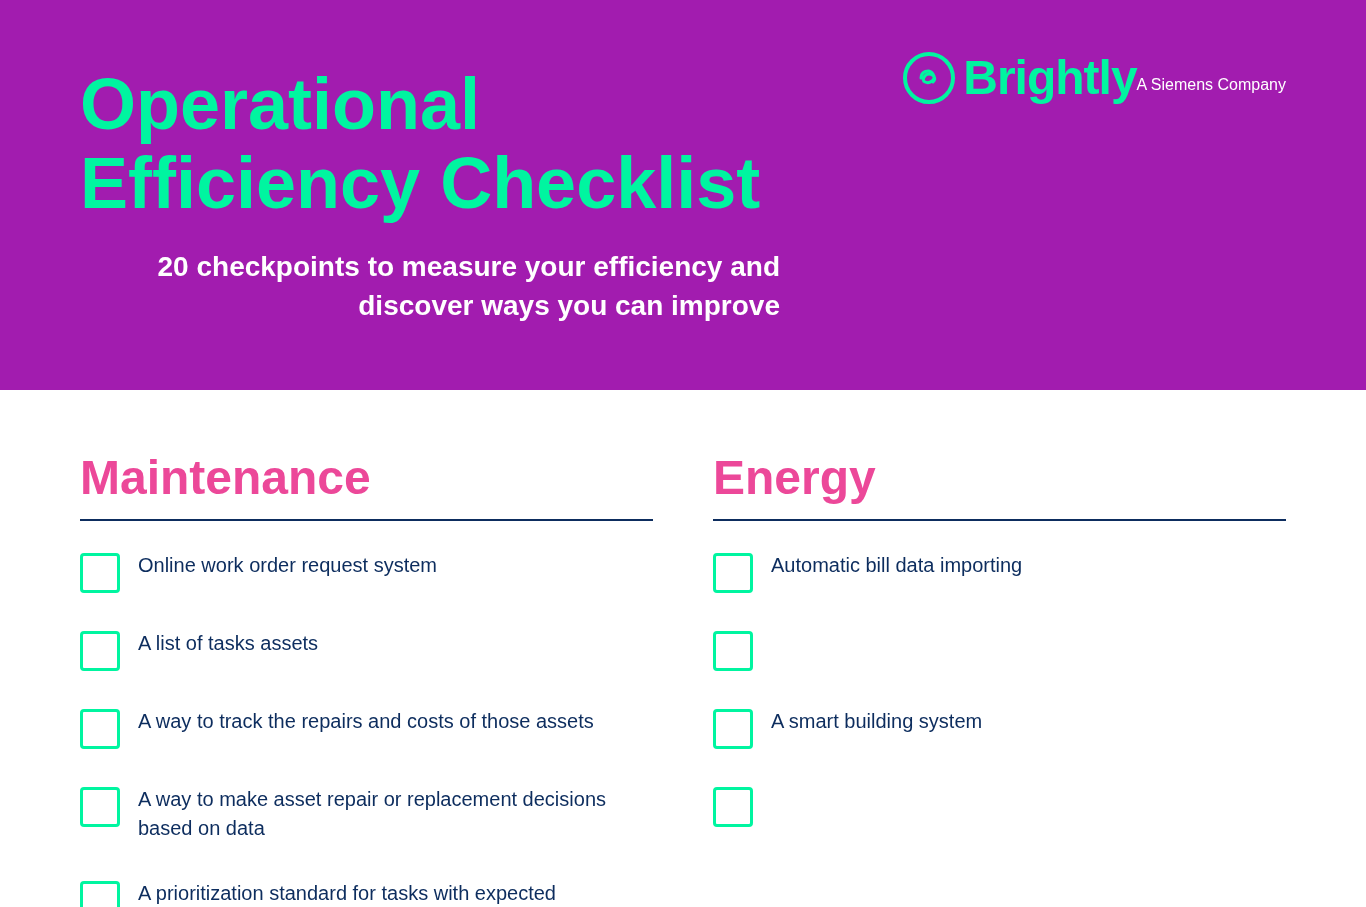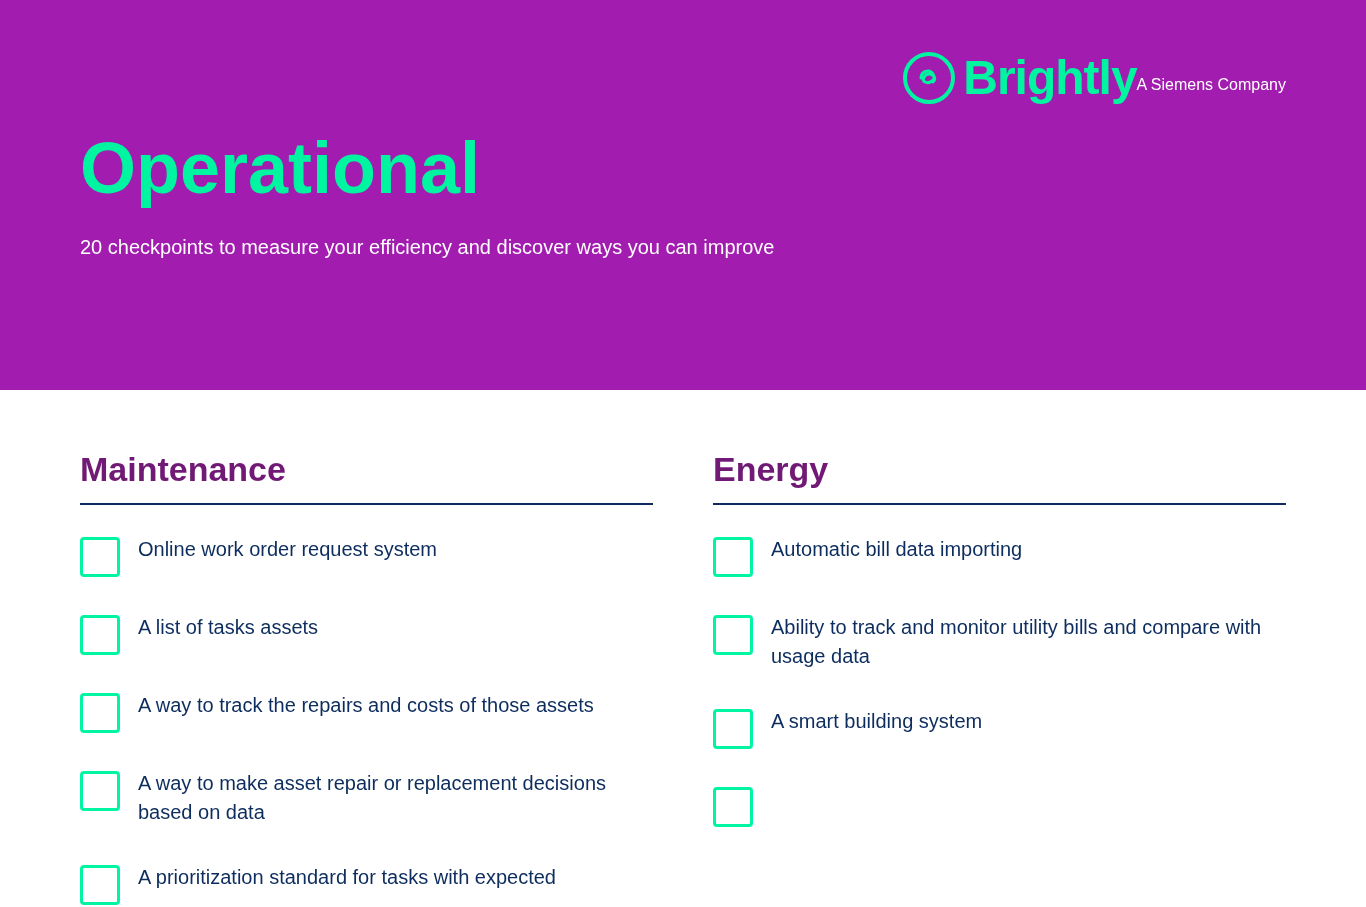--- a/index.html
+++ b/index.html
@@ -30,24 +30,25 @@
       color: #00f5a0;
       font-size: 72px;
       font-weight: 900;
       line-height: 1.1;
       margin-bottom: 24px;
       max-width: 700px;
     }
 
     .header-subtitle {
       color: #ffffff;
-      font-size: 20px;
-      font-weight: 400;
+      font-size: 28px;
+      font-weight: 700;
       max-width: 700px;
       line-height: 1.4;
+      text-align: right;
     }
 
     
     .logo-area {
       position: absolute;
       top: 50px;
       right: 80px;
       display: flex;
       flex-direction: row;
       align-items: center;
@@ -86,22 +87,22 @@
       display: flex;
       gap: 60px;
     }
 
     
     .column {
       flex: 1;
     }
 
     .column-title {
-      color: #701a75;
-      font-size: 34px;
+      color: #ec4899;
+      font-size: 48px;
       font-weight: 900;
       margin-bottom: 14px;
     }
 
     .column-divider {
       border: none;
       border-top: 2.5px solid #0d2d5e;
       margin-bottom: 30px;
     }
 
@@ -140,20 +141,21 @@
     .checklist-item-partial .checklist-text {
       color: #0d2d5e;
     }
   </style>
 </head>
 <body>
 
 <header class="header">
   <h1 class="header-title">
     <span>Operational</span><br>
+    <span>Efficiency Checklist</span>
   </h1>
   <p class="header-subtitle">20 checkpoints to measure your efficiency and discover ways you can improve</p>
 
   <div class="logo-area">
     <div class="logo-wrapper">
 
       <svg class="logo-icon" viewBox="0 0 52 52" xmlns="http://www.w3.org/2000/svg">
         <circle cx="26" cy="26" r="24" fill="none" stroke="#00f5a0" stroke-width="4"></circle>
         <path d="M18 26 C18 20, 26 16, 30 22 C34 28, 26 32, 22 30 C18 28, 22 22, 26 22 C30 22, 34 26, 30 30" fill="none" stroke="#00f5a0" stroke-width="3" stroke-linecap="round"></path>
       </svg>
@@ -203,21 +205,20 @@
     <hr class="column-divider">
     <ul class="checklist">
 
       <li class="checklist-item">
         <div class="checkbox"></div>
         <span class="checklist-text">Automatic bill data importing</span>
       </li>
 
       <li class="checklist-item">
         <div class="checkbox"></div>
-        <span class="checklist-text">Ability to track and monitor utility bills and compare with usage data</span>
       </li>
 
 
       <li class="checklist-item">
         <div class="checkbox"></div>
         <span class="checklist-text">A smart building system</span>
       </li>
 
       <li class="checklist-item checklist-item-partial">
         <div class="checkbox"></div>

